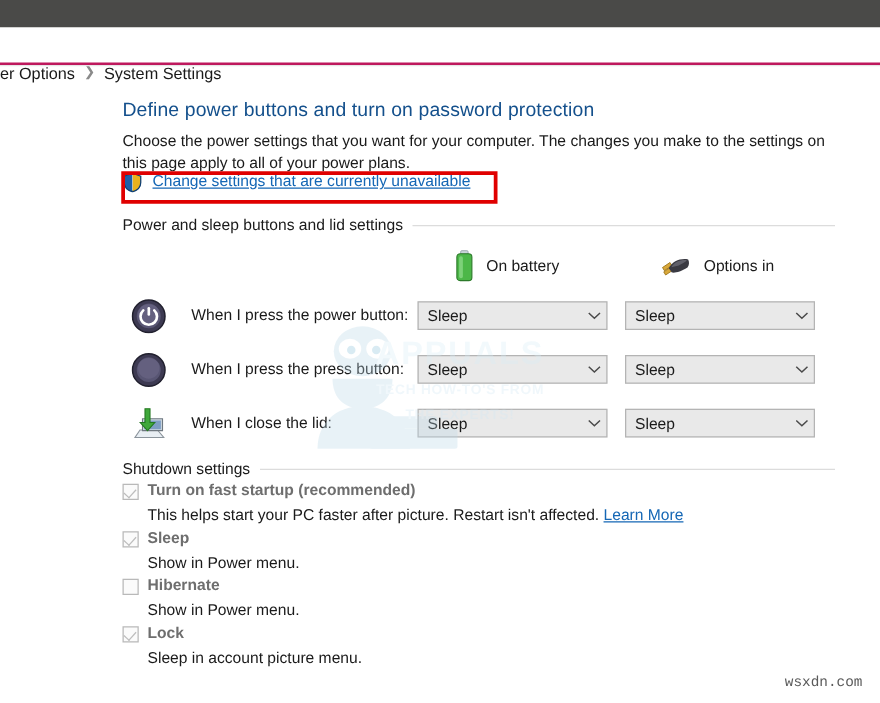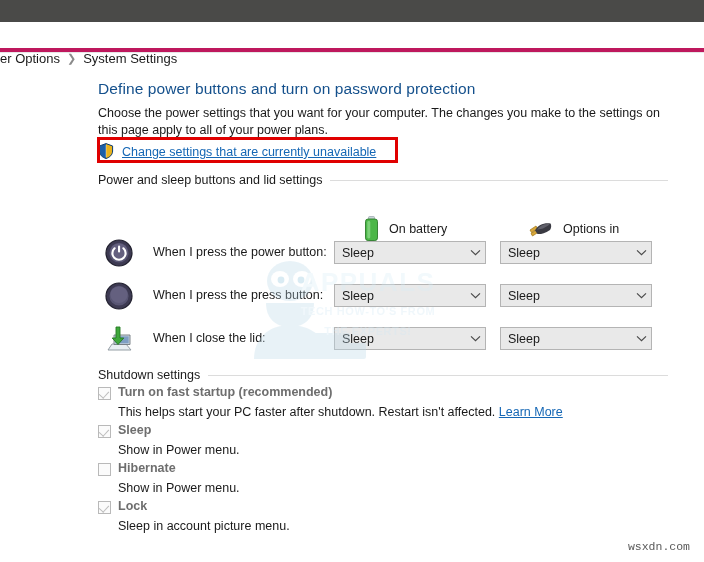--- a/index.html
+++ b/index.html
@@ -11,21 +11,21 @@
   }
   #root { position: relative; width: 704px; height: 562px; background: #fff; }
 
   
   .titlebar {
     position: absolute; left: 0; top: 0; width: 704px; height: 22px;
     background: #4a4a48;
   }
   .addressbar {
     position: absolute; left: 0; top: 22px; width: 704px; height: 30px;
-    background: #ffffff; border-bottom: 4px solid #be185d;
+    background: #ffffff; border-bottom: 2px solid #be185d;
   }
   .crumbs {
     position: absolute; left: 0; top: 29px;
     font-size: 13px; color: #1a1a1a; white-space: nowrap;
     display: flex; align-items: center; gap: 7px;
   }
   .crumb { color: #1a1a1a; }
   .crumb-sep { color: #8a8a8a; font-size: 11px; line-height: 1; }
   .addr-underline {
     position: absolute; left: 0; top: 52px; width: 704px; height: 1px;
@@ -40,42 +40,42 @@
     font-size: 15.5px; color: #14508c; letter-spacing: .1px;
   }
   .page-desc {
     position: absolute; left: 98px; top: 52px; width: 570px;
     font-size: 12.5px; color: #1a1a1a; line-height: 17px;
   }
 
   
   .uac-row {
     position: absolute; left: 98px; top: 85px;
-    display: flex; align-items: flex-end; gap: 8px; height: 21px;
+    display: flex; align-items: flex-start; gap: 8px; height: 21px;
   }
   .shield { width: 16px; height: 16px; flex: 0 0 16px; }
   .uac-link {
     font-size: 12.5px; color: #1567b5; text-decoration: underline;
     cursor: pointer; white-space: nowrap;
   }
   .annot-box {
     position: absolute; left: 97px; top: 84px; width: 301px; height: 26px;
     border: 3px solid #e00000; pointer-events: none;
   }
 
   
   .section {
     position: absolute; left: 98px; display: flex; align-items: center;
     width: 570px; gap: 8px;
   }
   .section-label { font-size: 12.5px; color: #1a1a1a; white-space: nowrap; }
   .section-rule { flex: 1; height: 1px; background: #dcdcdc; }
 
   
-  .col-heads { position: absolute; left: 98px; top: 145px; width: 570px; height: 30px; margin-top: 16px; }
+  .col-heads { position: absolute; left: 98px; top: 145px; width: 570px; height: 30px; }
   .col-head {
     position: absolute; display: flex; align-items: center; gap: 9px;
     font-size: 12.5px; color: #1a1a1a; top: 0; height: 30px;
   }
   .col-battery { left: 265px; }
   .col-plugged { left: 430px; }
 
   
   .rows { position: absolute; left: 98px; top: 182px; width: 570px; }
   .srow { position: relative; height: 43px; }
@@ -278,21 +278,21 @@
     </div>
 
     <div class="chk-list">
 
       <div class="chk-item">
         <div class="chk-head">
           <span class="chkbox checked"></span>
           <span class="chk-label">Turn on fast startup (recommended)</span>
         </div>
         <div class="chk-sub">
-          <span>This helps start your PC faster after shutdown. Restart isn't affected.</span>
+          <span>This helps start your PC faster after picture. Restart isn't affected.</span>
           <span class="learn-link">Learn More</span>
         </div>
       </div>
 
       <div class="chk-item">
         <div class="chk-head">
           <span class="chkbox checked"></span>
           <span class="chk-label">Sleep</span>
         </div>
         <div class="chk-sub">Show in Power menu.</div>

